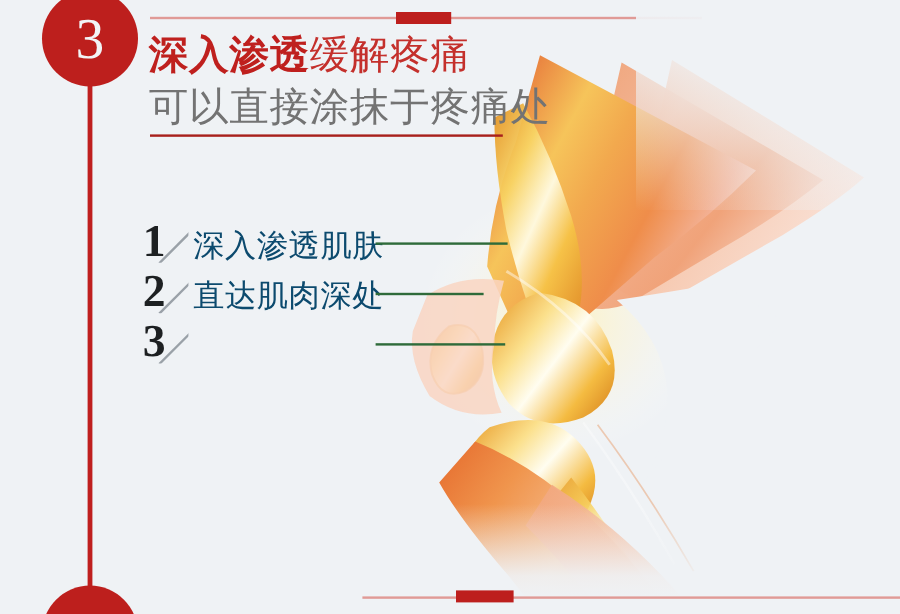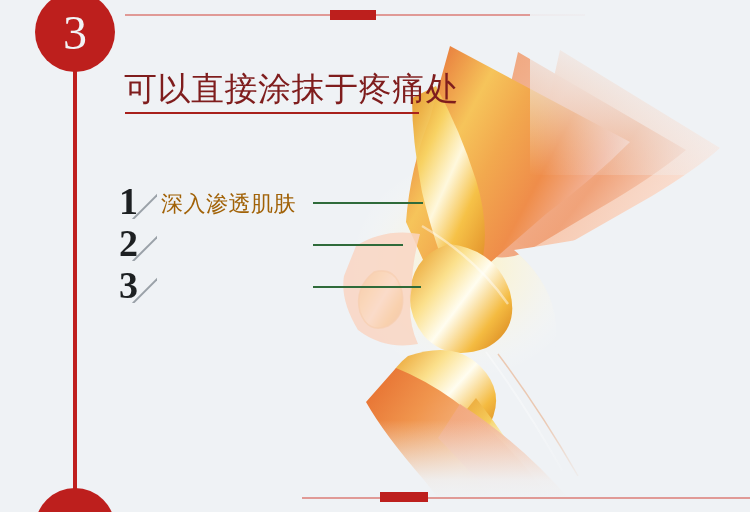--- a/index.html
+++ b/index.html
@@ -46,21 +46,21 @@
     color:#bf201e;font-weight:bold;
     font-family:"DejaVu Sans","Liberation Sans",sans-serif;
   }
   .title .t-light{
     color:#c4302c;font-weight:400;
     font-family:"Liberation Sans","DejaVu Sans",sans-serif;
   }
   .subtitle{
     position:absolute;left:124px;top:71px;
     font-size:33px;line-height:1.12;white-space:nowrap;
-    color:#7f1d1d;font-weight:400;letter-spacing:0.5px;
+    color:#737373;font-weight:400;letter-spacing:0.5px;
   }
   .subtitle-rule{
     position:absolute;left:125px;top:112px;width:294px;height:2px;
     background:#a8201c;
   }
 
   
   .features{position:absolute;left:117px;top:183px;width:330px;}
   .feature{
     position:relative;height:42px;display:flex;align-items:center;
@@ -76,21 +76,21 @@
   .feature .slash{
     position:absolute;left:14px;top:10px;width:26px;height:26px;
     overflow:hidden;
   }
   .feature .slash:before{
     content:"";position:absolute;left:-4px;top:12px;
     width:38px;height:1.5px;background:#9aa1a8;
     transform:rotate(-45deg);transform-origin:center;
   }
   .feature .flabel{
-    font-size:22px;color:#a16207;letter-spacing:0.5px;
+    font-size:26px;color:#0c4a6e;letter-spacing:0.5px;
     white-space:nowrap;
     font-family:"Liberation Sans","DejaVu Sans",sans-serif;
   }
   .feature .connector{
     position:absolute;height:1.5px;background:#2f6b3a;
   }
   .feature:nth-child(1) .connector{left:196px;top:19px;width:110px;}
   .feature:nth-child(2) .connector{left:196px;top:19px;width:90px;}
   .feature:nth-child(3) .connector{left:196px;top:19px;width:108px;}
 
@@ -219,37 +219,41 @@
       <path d="M 186 352 Q 226 406 262 470" fill="none" stroke="#ffffff" stroke-width="2" opacity="0.35"></path>
       <path d="M 198 354 Q 240 410 278 476" fill="none" stroke="#e8a070" stroke-width="1.4" opacity="0.5"></path>
 
       <path d="M 214 250 Q 252 282 256 324 Q 258 366 236 402 Q 270 360 300 324 Q 330 288 354 268 L 300 236 Q 254 244 214 250 Z" fill="#eff2f5"></path>
 
       <rect x="230" y="0" width="220" height="175" fill="url(#fadeTop)"></rect>
       <rect x="0" y="420" width="450" height="80" fill="url(#fadeBottom)"></rect>
     </svg>
   </div>
 
+  <div class="title">
+    <span class="t-strong">深入渗透</span><span class="t-light">缓解疼痛</span>
+  </div>
   <div class="subtitle">可以直接涂抹于疼痛处</div>
   <div class="subtitle-rule"></div>
 
   <div class="features">
     <div class="feature">
       <div class="num-wrap">
         <div class="num">1</div>
         <div class="slash"></div>
       </div>
       <div class="flabel">深入渗透肌肤</div>
       <div class="connector"></div>
     </div>
     <div class="feature">
       <div class="num-wrap">
         <div class="num">2</div>
         <div class="slash"></div>
       </div>
+      <div class="flabel">直达肌肉深处</div>
       <div class="connector"></div>
     </div>
     <div class="feature">
       <div class="num-wrap">
         <div class="num">3</div>
         <div class="slash"></div>
       </div>
       <div class="connector"></div>
     </div>
   </div>

